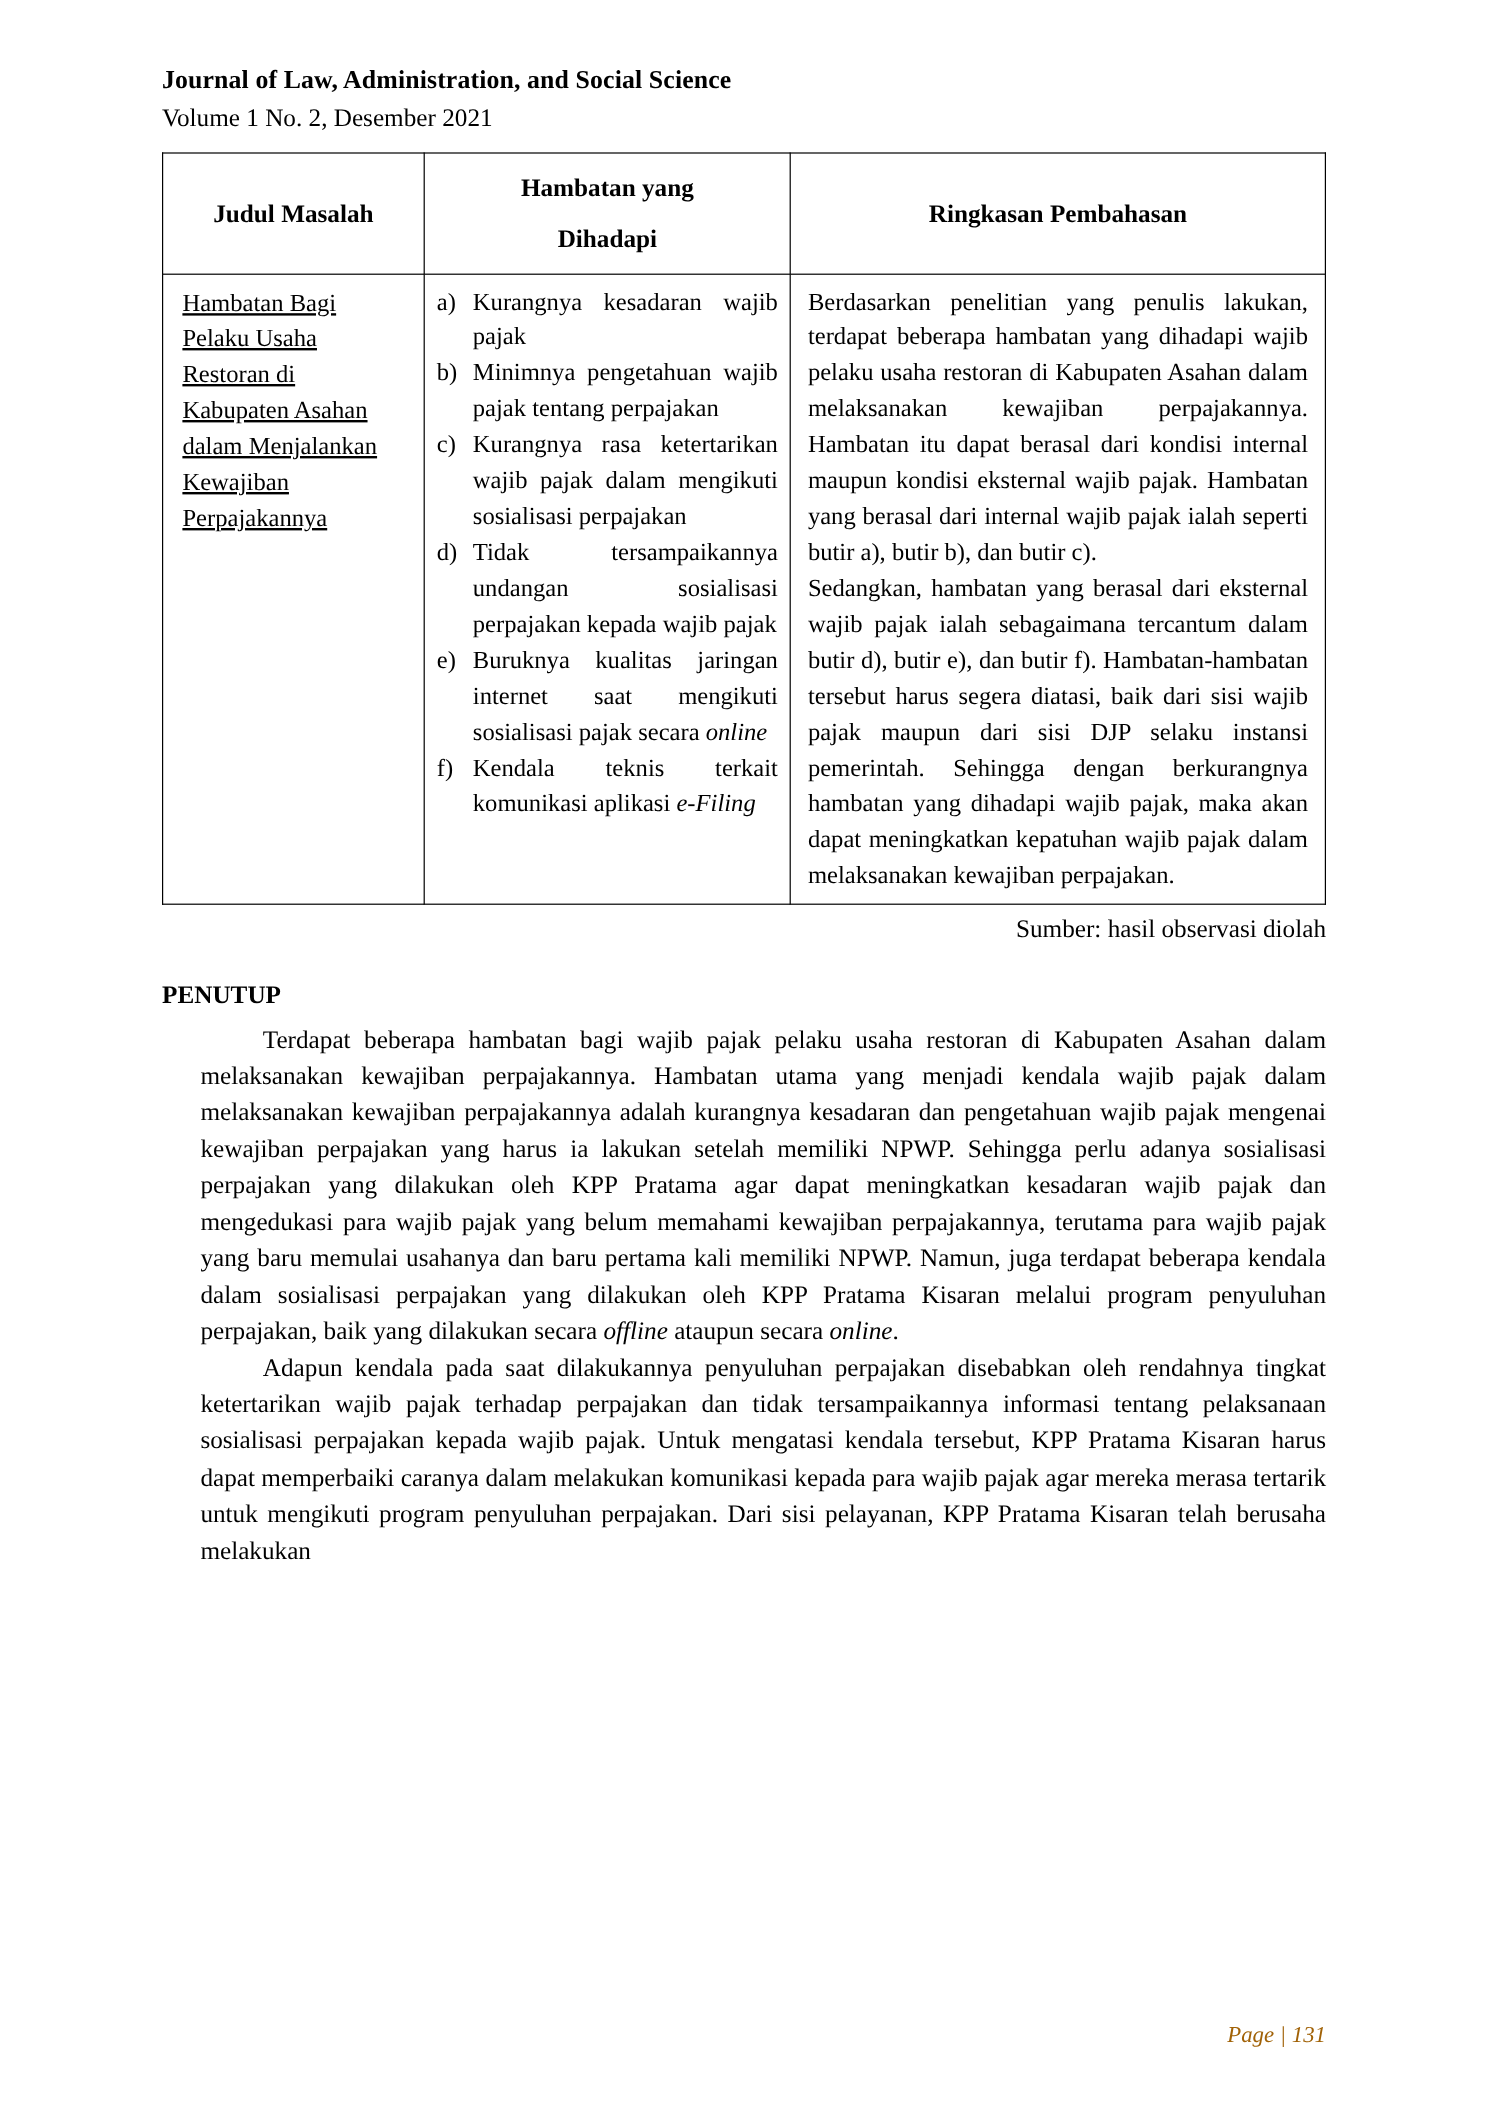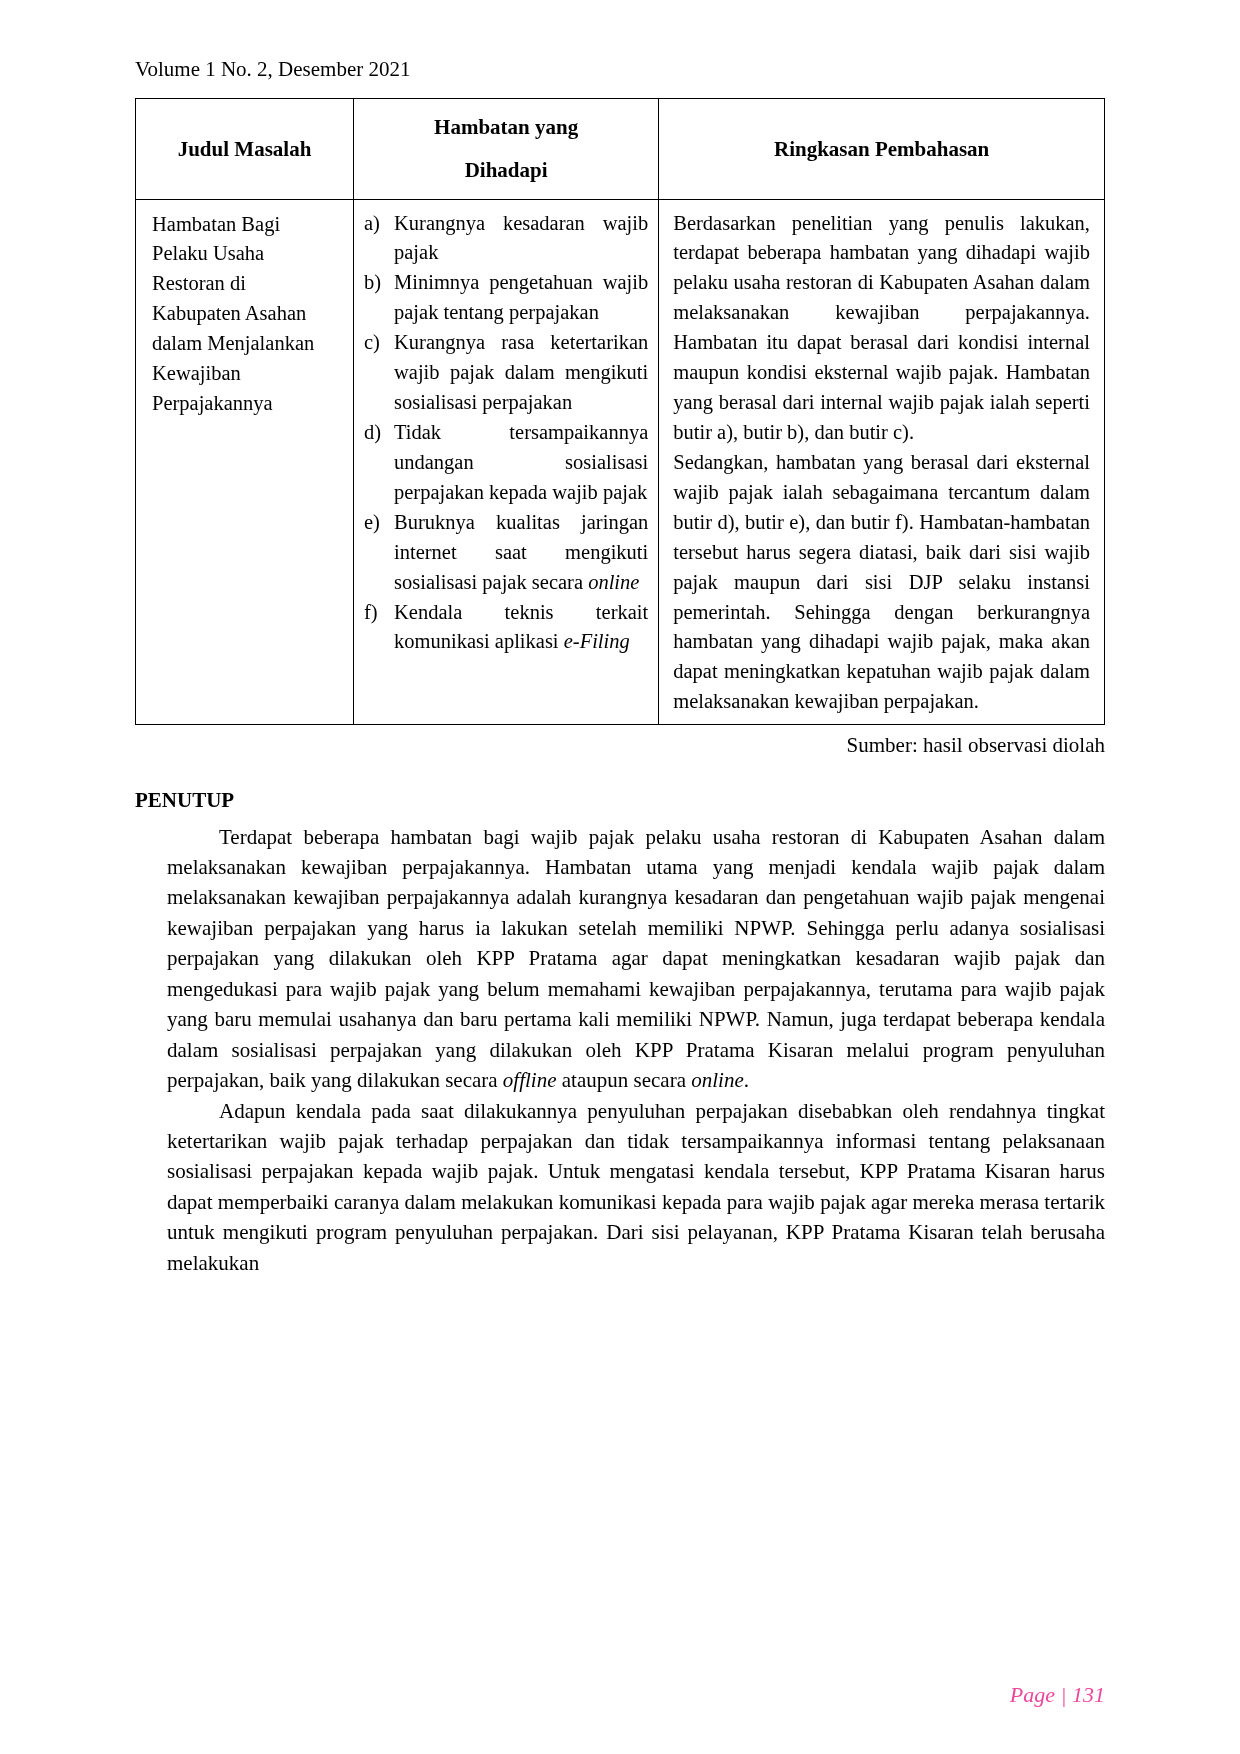--- a/index.html
+++ b/index.html
@@ -63,20 +63,21 @@
   col.c1 { width: 22.5%; }
   col.c2 { width: 31.5%; }
   col.c3 { width: 46%; }
 
   .cell-text {
     font-size: 20.5px;
     line-height: 1.46;
   }
   .col1-lines {
     padding: 3px 2px 0 6px;
+    text-decoration: underline;
   }
   .col1-lines div {
     white-space: nowrap;
   }
   ol.alpha {
     list-style: none;
     margin: 2px 0 0 0;
     padding: 0;
   }
   ol.alpha li {
@@ -125,30 +126,31 @@
     margin-left: 32px;
   }
   .body-para + .body-para {
     margin-top: 0;
   }
   i { font-style: italic; }
   .footer {
     position: absolute;
     right: 135px;
     bottom: 46px;
-    font-size: 22px;
+    font-size: 19px;
     font-style: italic;
-    color: #ec4899;
+    color: #a16207;
   }
 </style>
 </head>
 <body>
 
 <div class="page">
 
+  <div class="journal-title">Journal of Law, Administration, and Social Science</div>
   <div class="journal-volume">Volume 1 No. 2, Desember 2021</div>
 
 
   <table class="matrix">
     <colgroup>
       <col class="c1">
       <col class="c2">
       <col class="c3">
     </colgroup>
     <thead>

